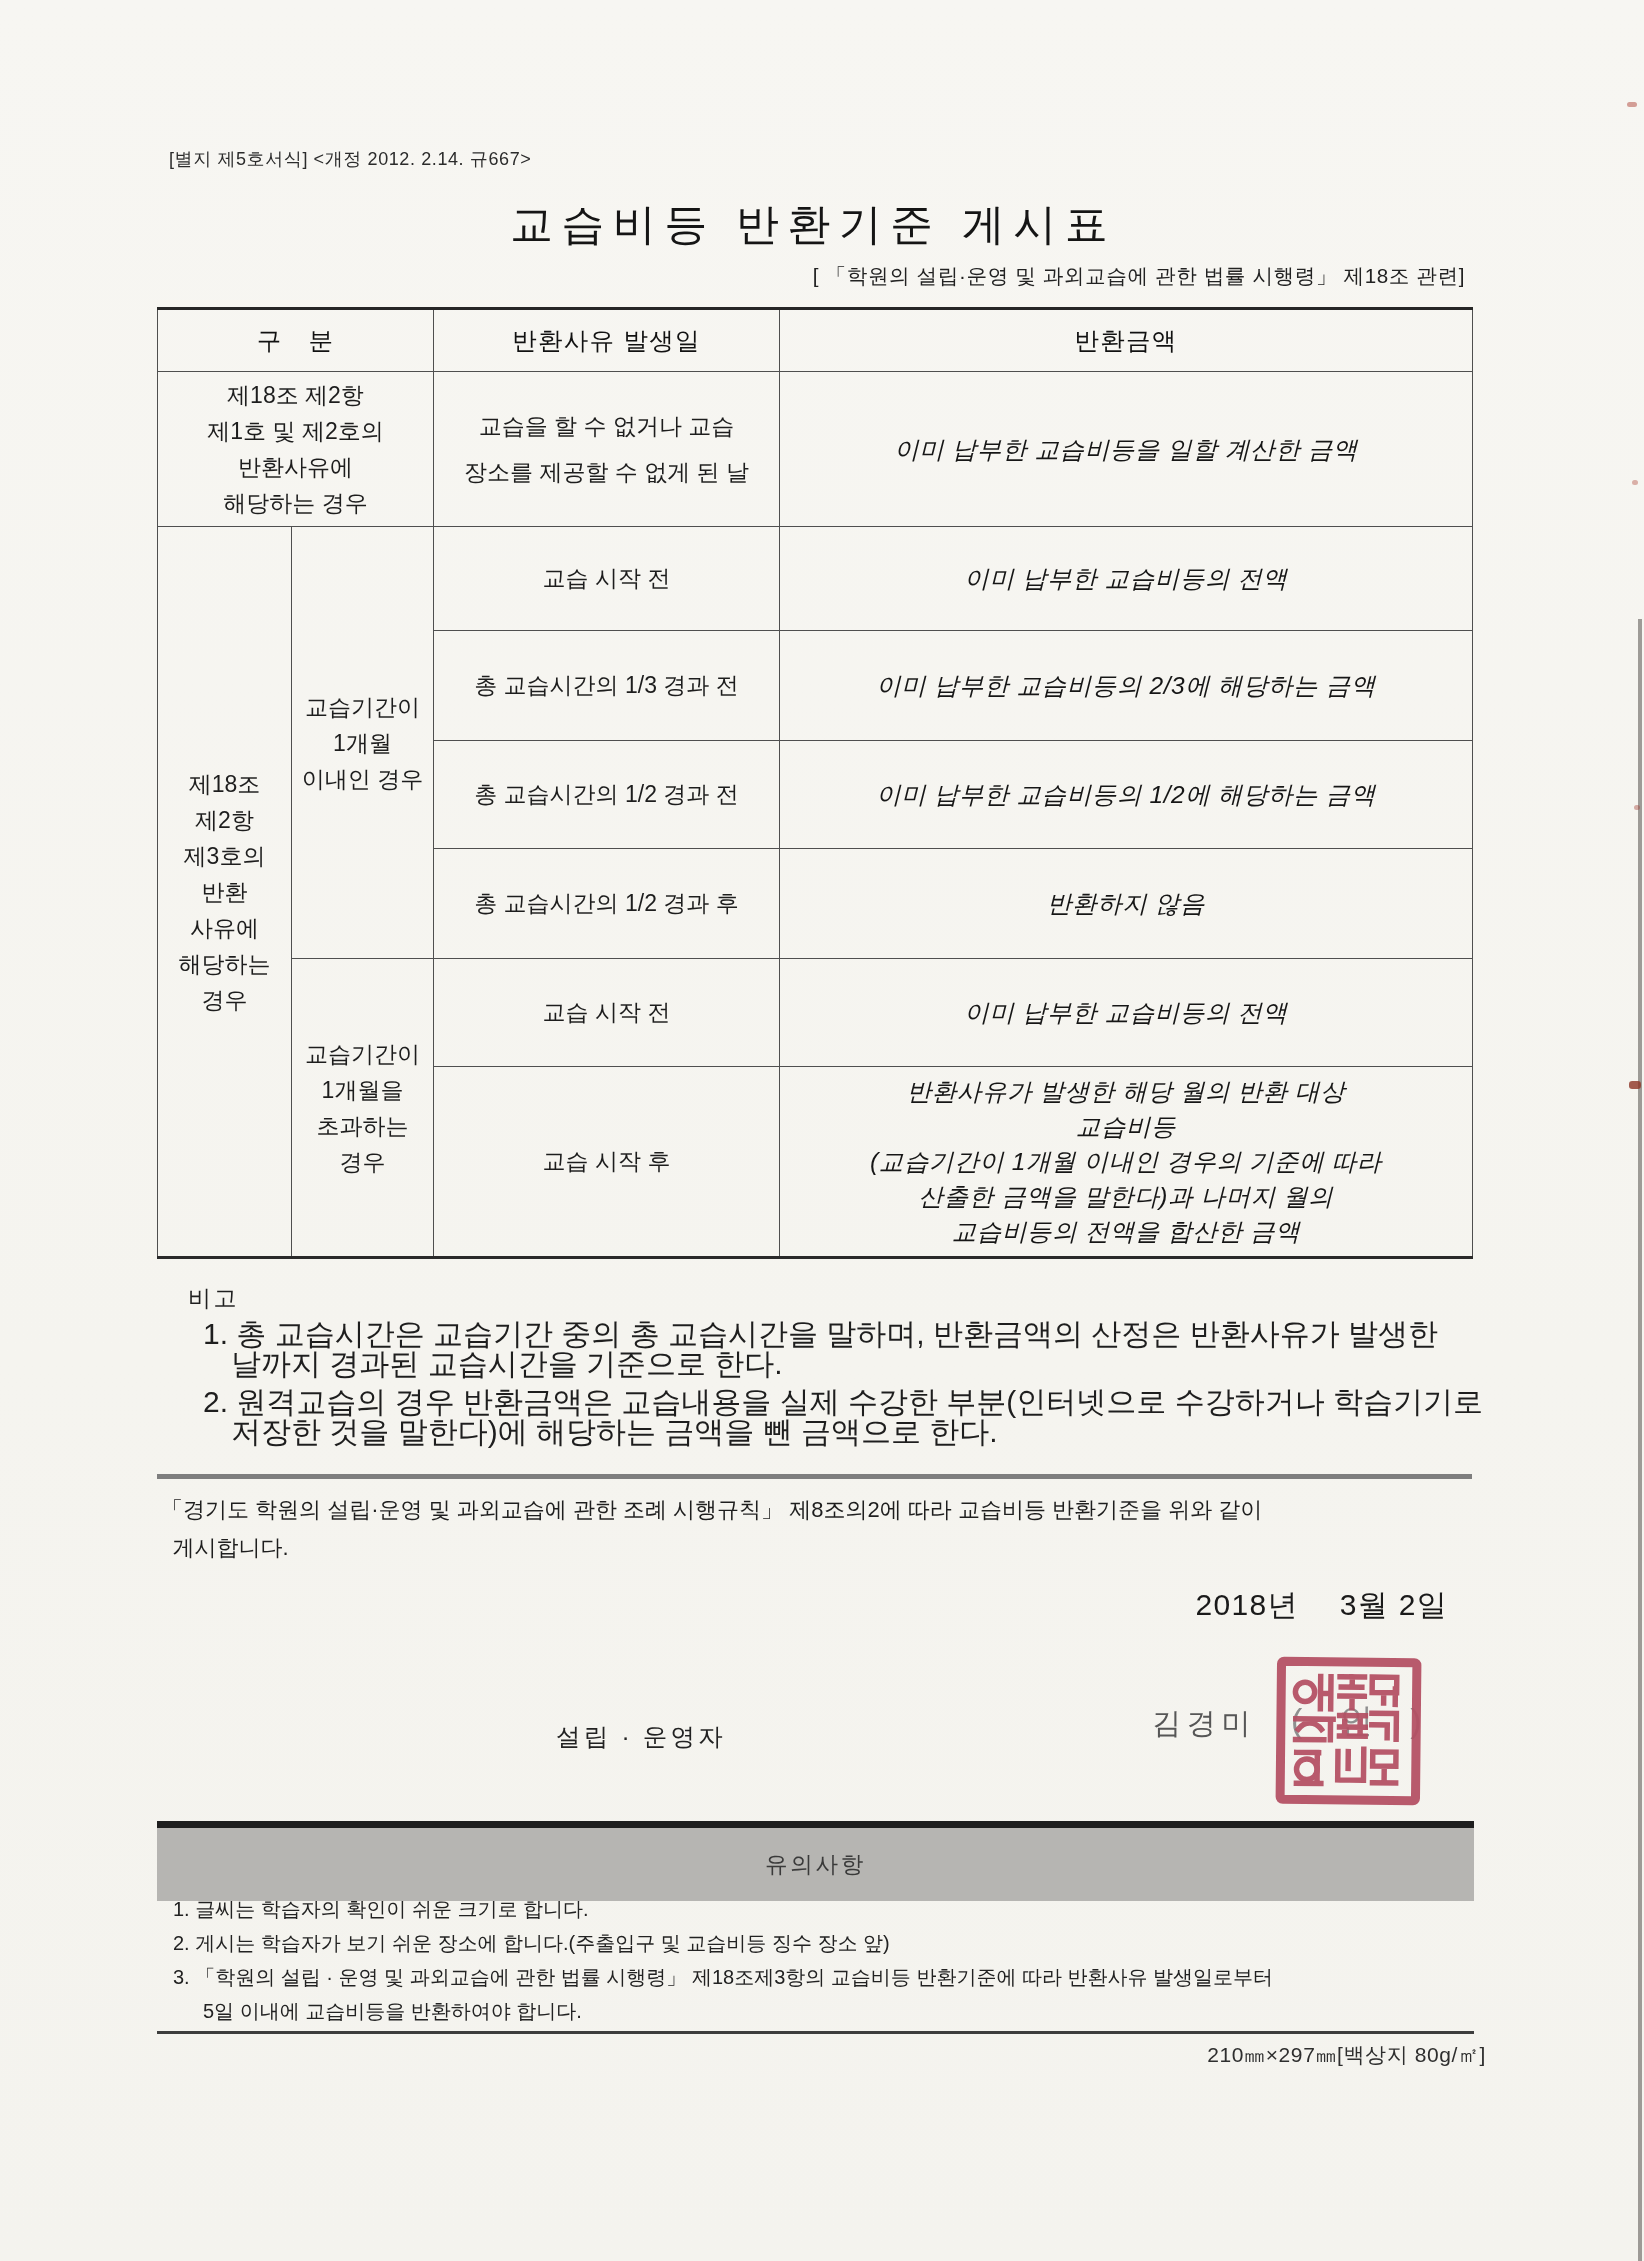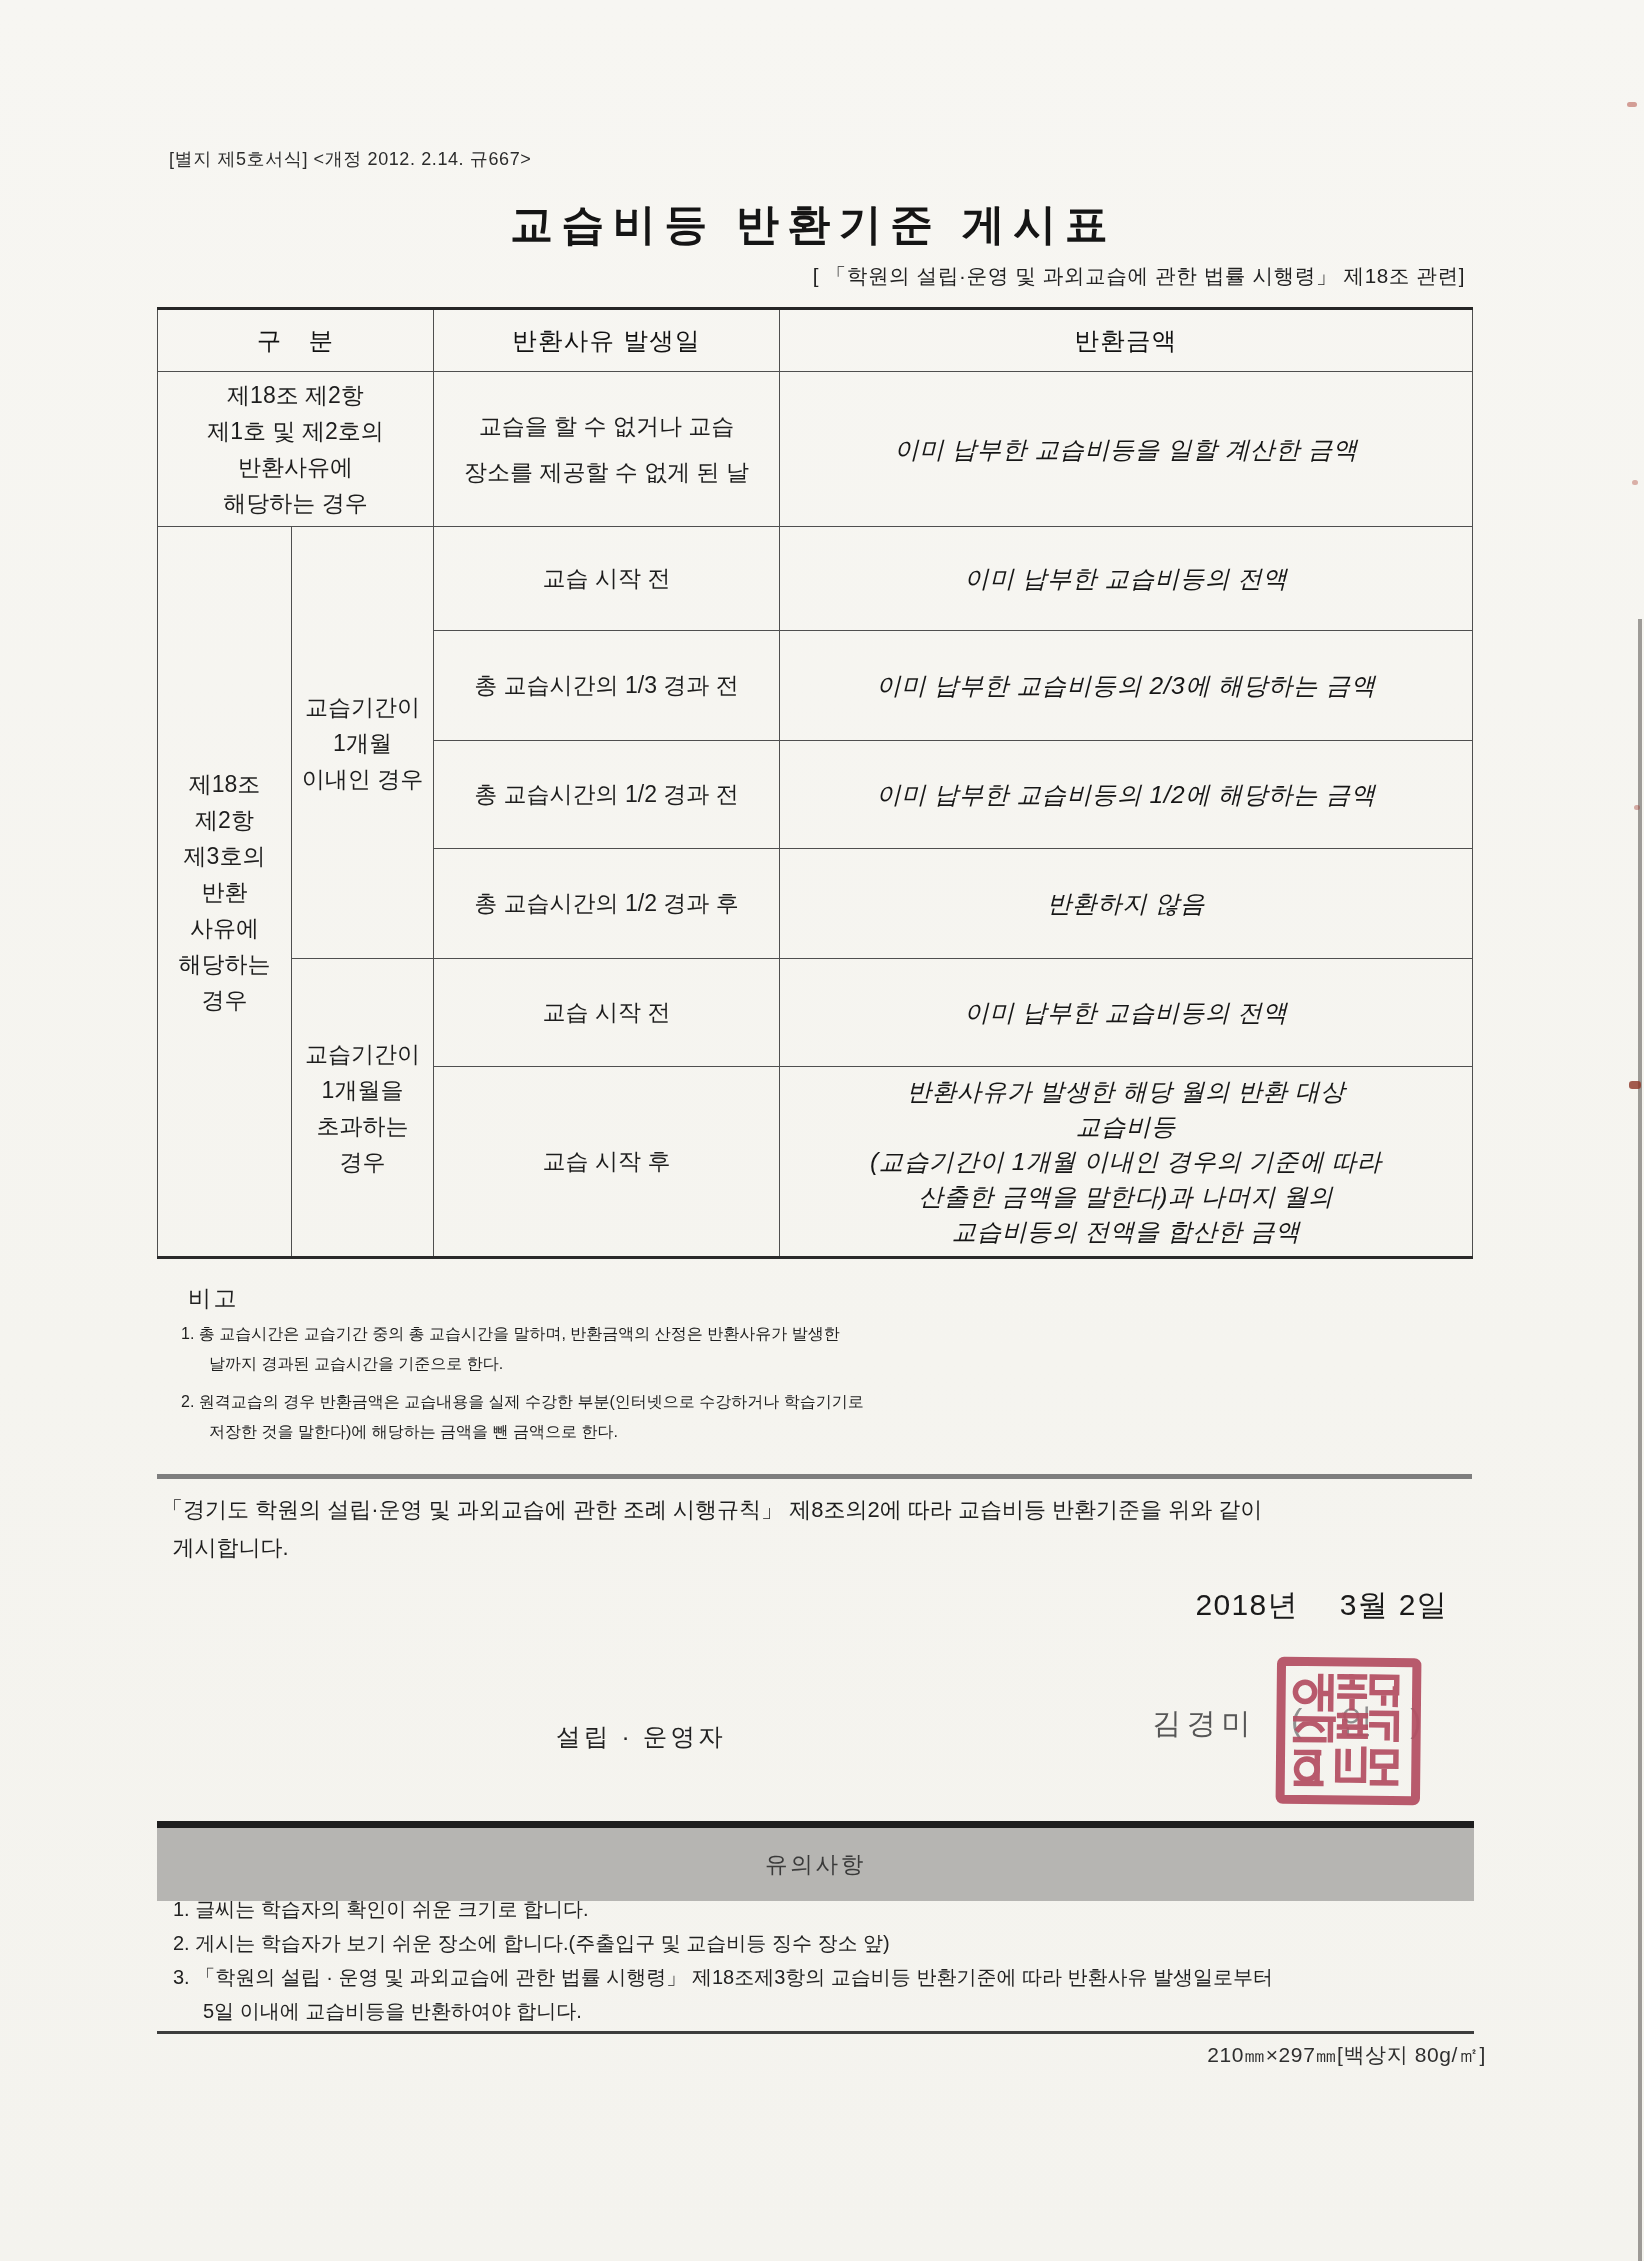--- a/index.html
+++ b/index.html
@@ -4,42 +4,42 @@
 <style>
   html,body{margin:0;padding:0;background:#e8e7e3;}
   .sheet{
     position:relative;width:1644px;height:2261px;overflow:hidden;
     background:linear-gradient(180deg,#f7f6f2 0%,#f5f4ef 60%,#f4f3ee 100%);
     font-family:"Liberation Sans","DejaVu Sans",sans-serif;
     color:var(--ink,#1f1f1f);
   }
   .form-note{position:absolute;left:169px;top:147px;font-size:18px;letter-spacing:0.6px;color:#2b2b2b;}
   .doc-title{position:absolute;left:0;top:196px;width:1626px;margin:0;text-align:center;
-    font-size:43px;font-weight:bold;letter-spacing:8.4px;color:#151515;}
+    font-size:43px;font-weight:normal;letter-spacing:8.4px;color:#151515;}
   .doc-subtitle{position:absolute;top:262px;right:179px;font-size:20.6px;color:#222;letter-spacing:0.6px;}
 
   .refund-table{
     position:absolute;left:157px;top:307px;width:1315px;
     border-collapse:collapse;table-layout:fixed;
     border:1.9px solid #4a4a4a;border-top:3.9px solid #262626;border-bottom:3.2px solid #2a2a2a;padding-left:19px;
   }
   .refund-table td{
     border:1.9px solid #4f4f4f;text-align:center;vertical-align:middle;
     font-size:23px;color:#1d1d1d;white-space:pre-line;line-height:35px;padding:0 3.9px;
   }
   .row-head td{font-size:24.5px;letter-spacing:1.3px;color:#111;}
   .row-head{height:63px;}
   .row-1{height:155px;} .row-2{height:104px;} .row-3{height:110px;}
   .row-4{height:108px;} .row-5{height:110px;} .row-6{height:108px;} .row-7{height:191px;}
   td.cell-case{line-height:36px;}
   td.cell-wide-lines{line-height:46px;}
   td.cell-amount{font-style:italic;font-size:24.5px;letter-spacing:0.6px;color:#161616;}
 
   .remarks-title{position:absolute;left:188px;top:1283px;font-size:23px;letter-spacing:2.6px;}
-  .remarks-list{position:absolute;left:181px;top:1319px;width:1290px;font-size:16px;line-height:30px;color:#1e1e1e;}
+  .remarks-list{position:absolute;left:203px;top:1319px;width:1290px;font-size:30px;line-height:30px;color:#1e1e1e;}
   .remarks-item{padding-left:28px;text-indent:-28px;white-space:pre-line;}
   .remarks-item + .remarks-item{margin-top:7.7px;}
 
   .divider-thick{position:absolute;left:157px;top:1474px;width:1315px;height:4.5px;background:#7e7e7e;}
 
   .declaration{position:absolute;left:161px;top:1491px;width:1296px;font-size:22px;line-height:38px;
     white-space:pre-line;padding-left:11.6px;text-indent:-11.6px;color:#1e1e1e;}
   .date-line{position:absolute;left:4px;top:1585px;width:1444px;text-align:right;
     font-size:30px;letter-spacing:1.3px;color:#1a1a1a;}
 

